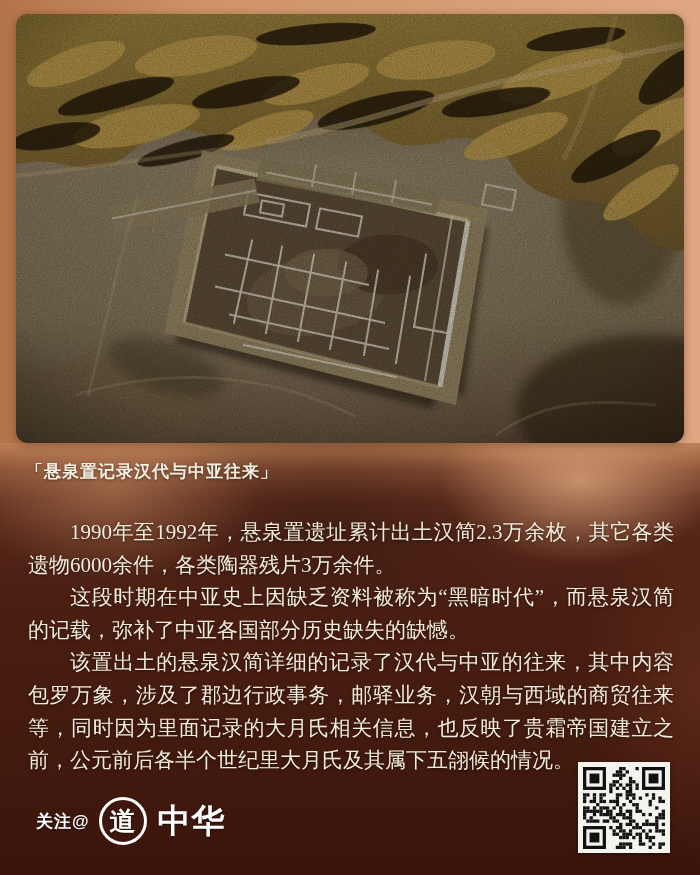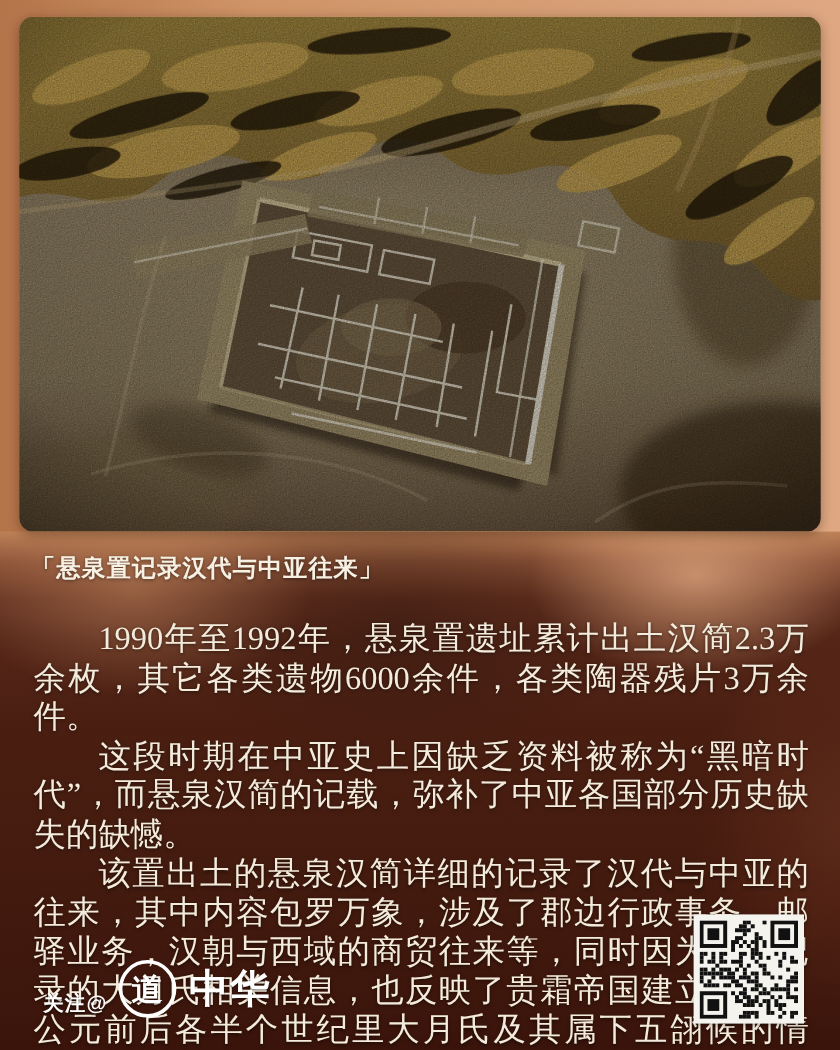--- a/index.html
+++ b/index.html
@@ -17,31 +17,31 @@
     background-position:0 0, 440px 395px, -40px 400px, 120px 400px, 580px 520px, 0 0;
     background-repeat:no-repeat;
   }
   .photo{
     position:absolute;left:16px;top:14px;width:668px;height:429px;
     border-radius:12px;overflow:hidden;box-shadow:0 2px 10px rgba(40,15,5,.35);
   }
   .photo svg{display:block;width:100%;height:100%;}
   .title{
     position:absolute;left:26px;top:460px;width:650px;
-    color:#f7f1e4;font-size:20px;font-weight:bold;letter-spacing:1px;
+    color:#f7f1e4;font-size:17px;font-weight:bold;letter-spacing:1px;
     text-shadow:0 1px 3px rgba(0,0,0,.45);
   }
   .body-text{position:absolute;left:28px;top:516px;width:646px;}
   .body-text p{
-    margin:0;text-indent:2em;font-size:27px;line-height:32.6px;
+    margin:0;text-indent:2em;font-size:21px;line-height:32.6px;
     color:#f3ecdc;text-align:justify;text-shadow:0 1px 3px rgba(0,0,0,.5);
   }
   .footer-follow{
     position:absolute;left:36px;top:794px;height:54px;
-    display:flex;align-items:flex-end;gap:9px;color:#fff;
+    display:flex;align-items:center;gap:9px;color:#fff;
   }
   .follow-label{
     font-family:"Liberation Sans","DejaVu Sans",sans-serif;
     font-size:17px;font-weight:bold;letter-spacing:1px;
     text-shadow:0 1px 2px rgba(0,0,0,.5);
   }
   .brand{display:flex;align-items:center;}
   .brand-circle{
     width:42px;height:42px;border:3.5px solid #fff;border-radius:50%;
     display:flex;align-items:center;justify-content:center;

